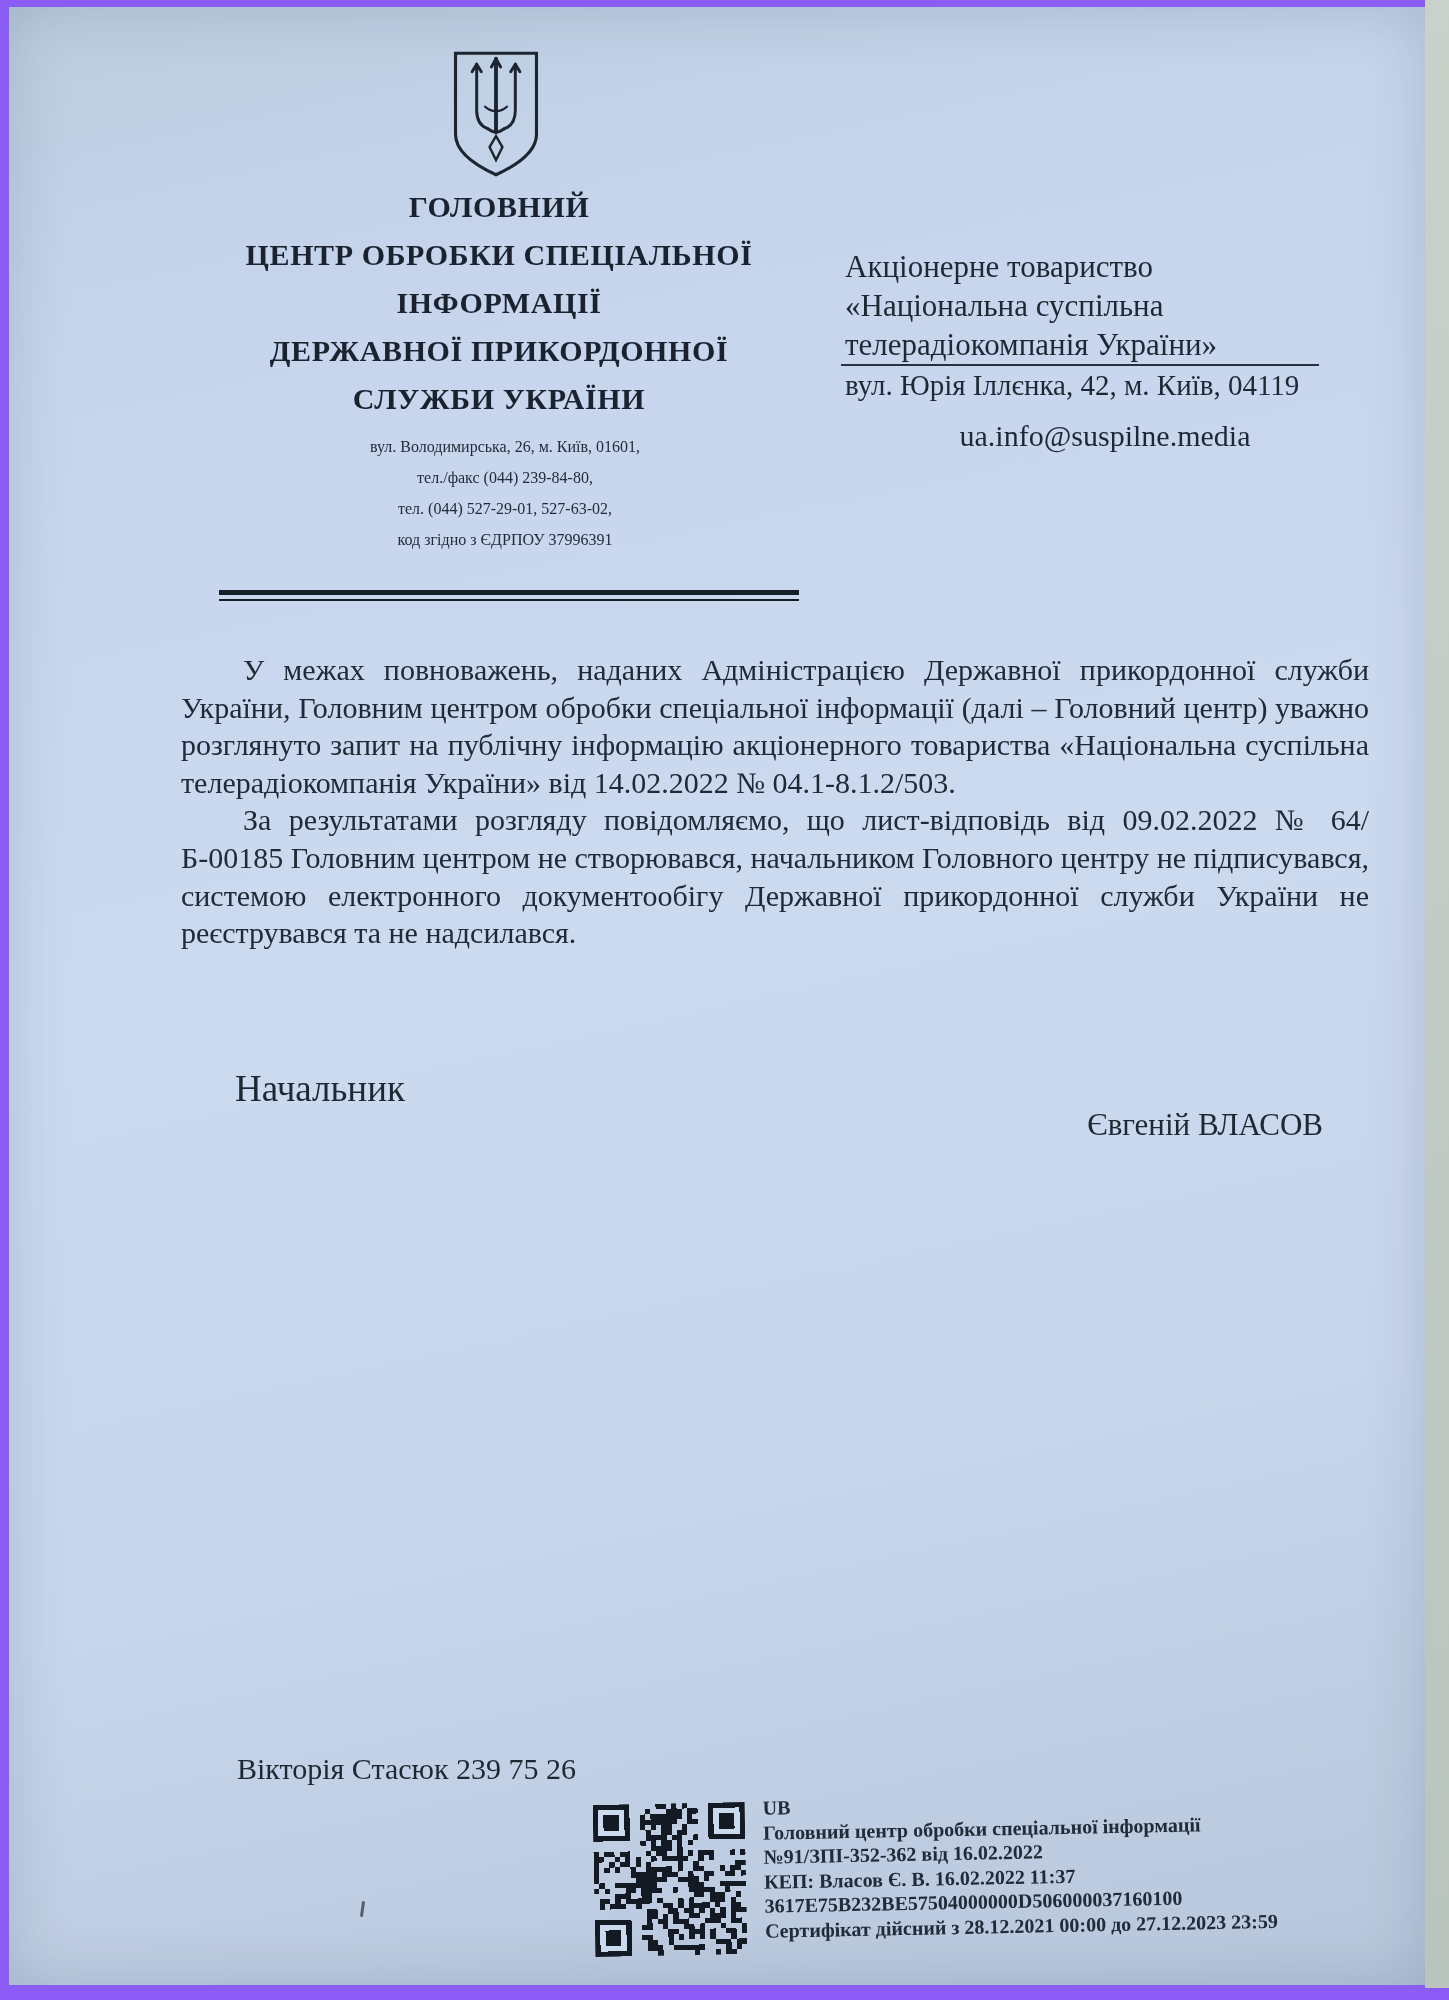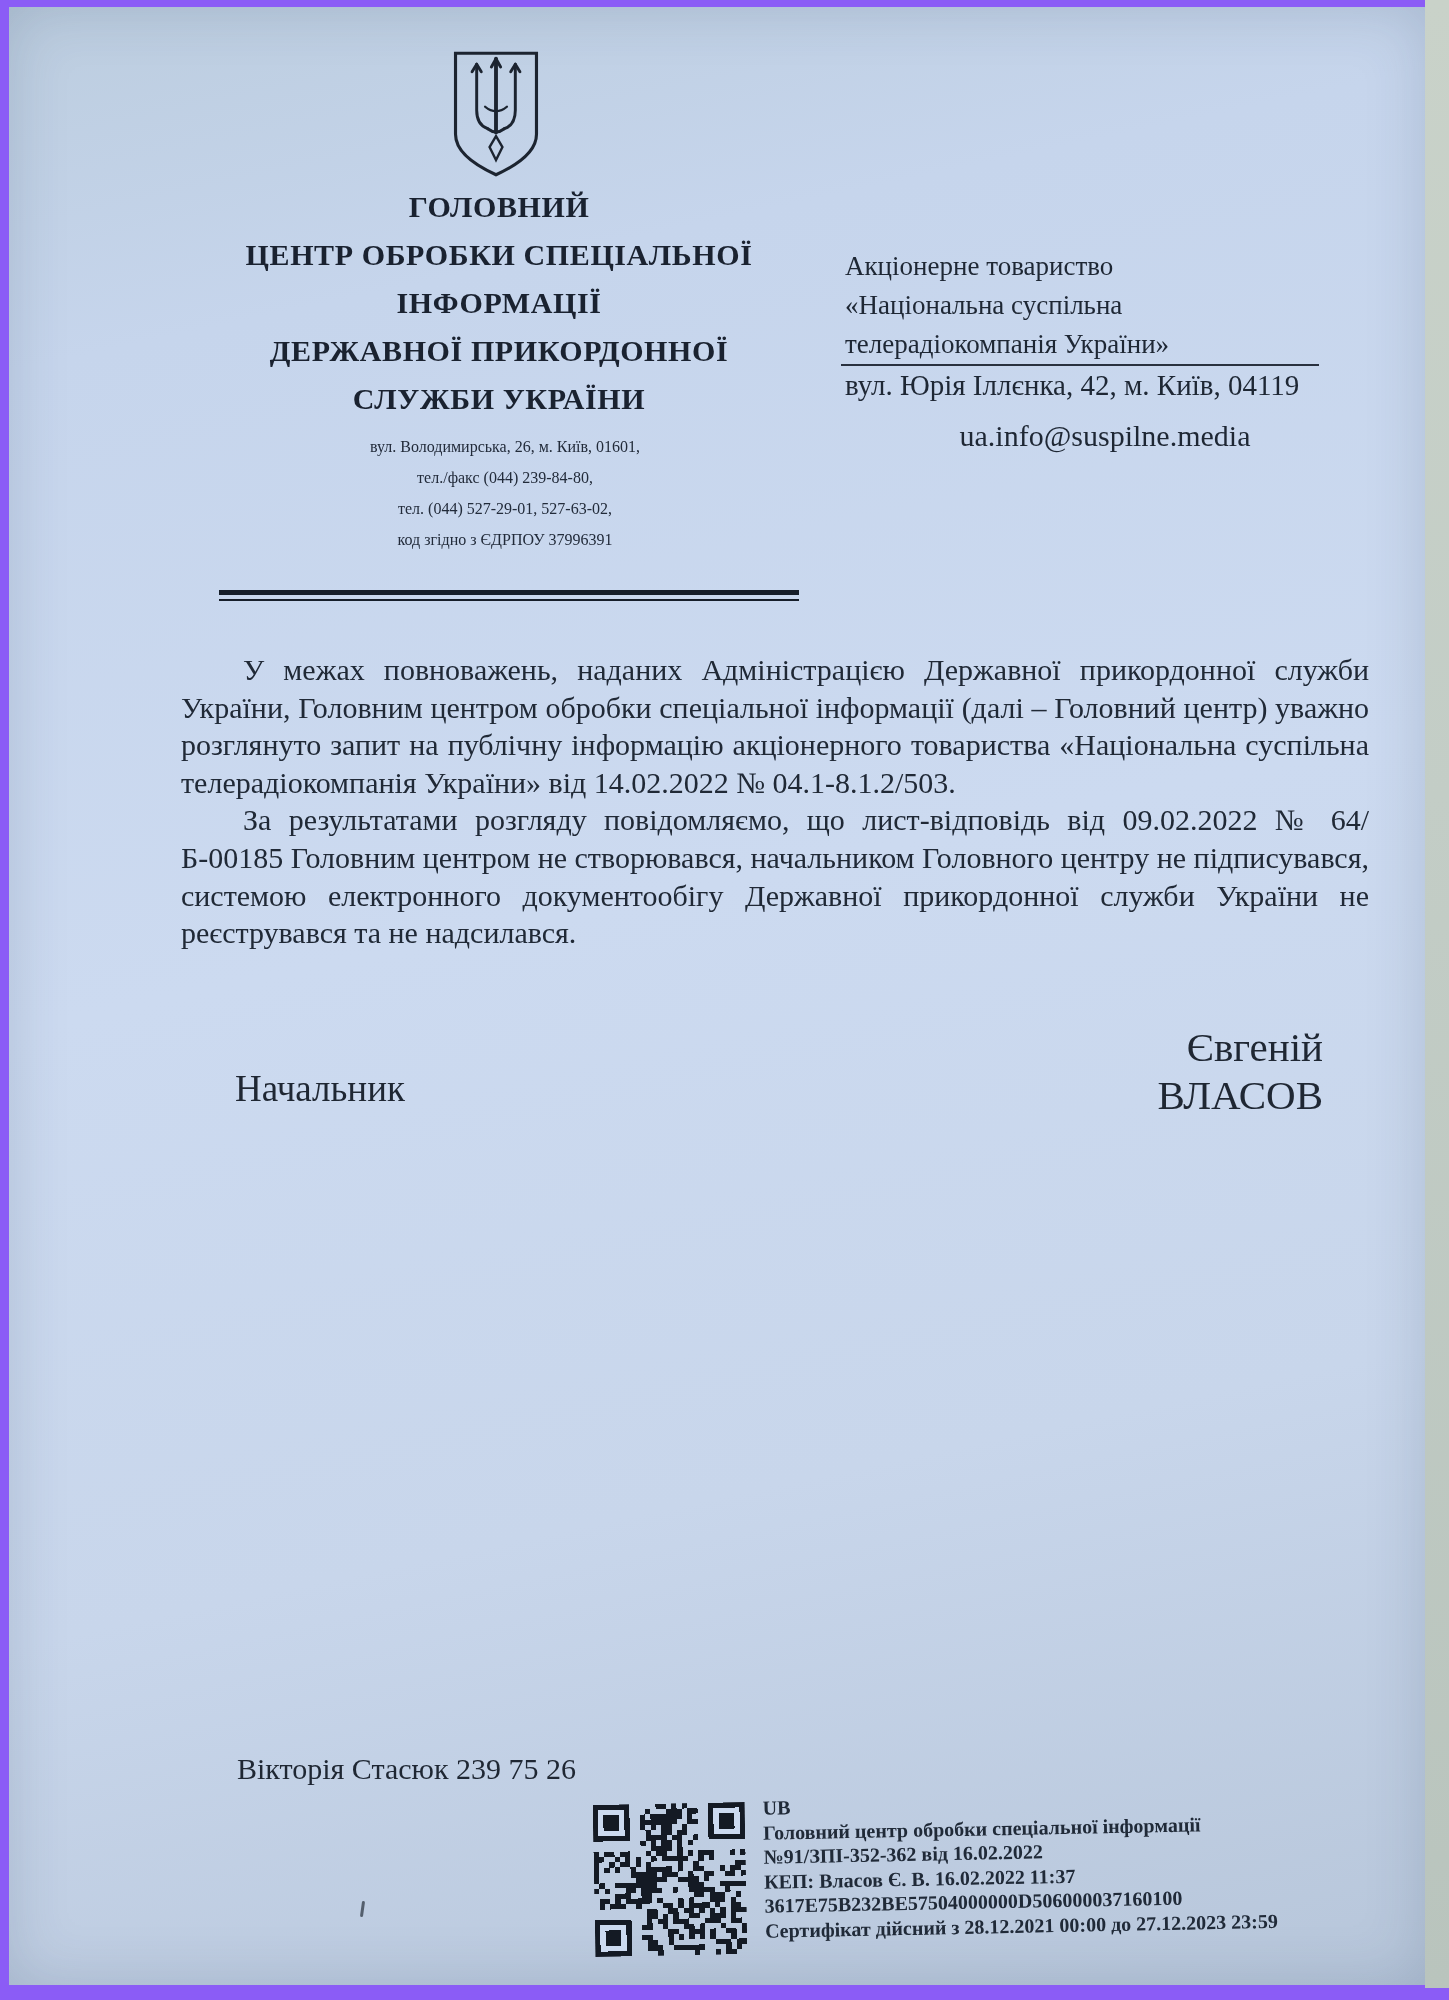--- a/index.html
+++ b/index.html
@@ -18,33 +18,33 @@
 
   
   .org-name{left:178px;top:176px;width:624px;text-align:center;
             font-weight:700;font-size:30px;line-height:48px;letter-spacing:.6px;color:#1a2230;}
   .org-addr{left:184px;top:424px;width:624px;text-align:center;
             font-size:16px;line-height:31px;color:#222b3a;}
   .dbl-rule{left:210px;top:583px;width:580px;height:4px;
             border-top:5px solid #161e2a;border-bottom:2px solid #161e2a;}
 
   
-  .recipient{left:836px;top:240px;width:500px;font-size:27px;line-height:39px;color:#1e2734;}
+  .recipient{left:836px;top:240px;width:500px;font-size:31px;line-height:39px;color:#1e2734;}
   .recip-underline{left:832px;top:357px;width:478px;height:2px;background:#29313f;}
   .recip-addr{left:836px;top:362px;width:520px;font-size:29px;color:#1e2734;}
   .recip-email{left:836px;top:412px;width:520px;font-size:30px;color:#1e2734;text-align:center;}
 
   
   .body-text{left:172px;top:644px;width:1188px;}
   .body-text p{margin:0;font-size:30px;line-height:37.6px;text-align:justify;
                text-indent:62px;color:#20293６;color:#202936;}
 
   
   .sig-title{left:226px;top:1060px;font-size:37px;}
-  .sig-name{left:1014px;top:1016px;width:300px;font-size:41px;text-align:right;}
+  .sig-name{left:1014px;top:1100px;width:300px;font-size:31px;text-align:right;}
 
   
   .executor{left:228px;top:1745px;font-size:30px;}
 
   
   .stamp{left:585px;top:1792px;width:820px;height:160px;transform:rotate(-1.1deg);transform-origin:0 50%;}
   .stamp .qr{position:absolute;left:0;top:6px;width:152px;height:152px;}
   .stamp .stamp-text{position:absolute;left:170px;top:0;width:650px;
                      font-size:20px;line-height:24.6px;font-weight:700;color:#202a38;}
   .speck{left:352px;top:1894px;width:3px;height:16px;background:#3a4450;border-radius:2px;transform:rotate(8deg);opacity:.8;}

